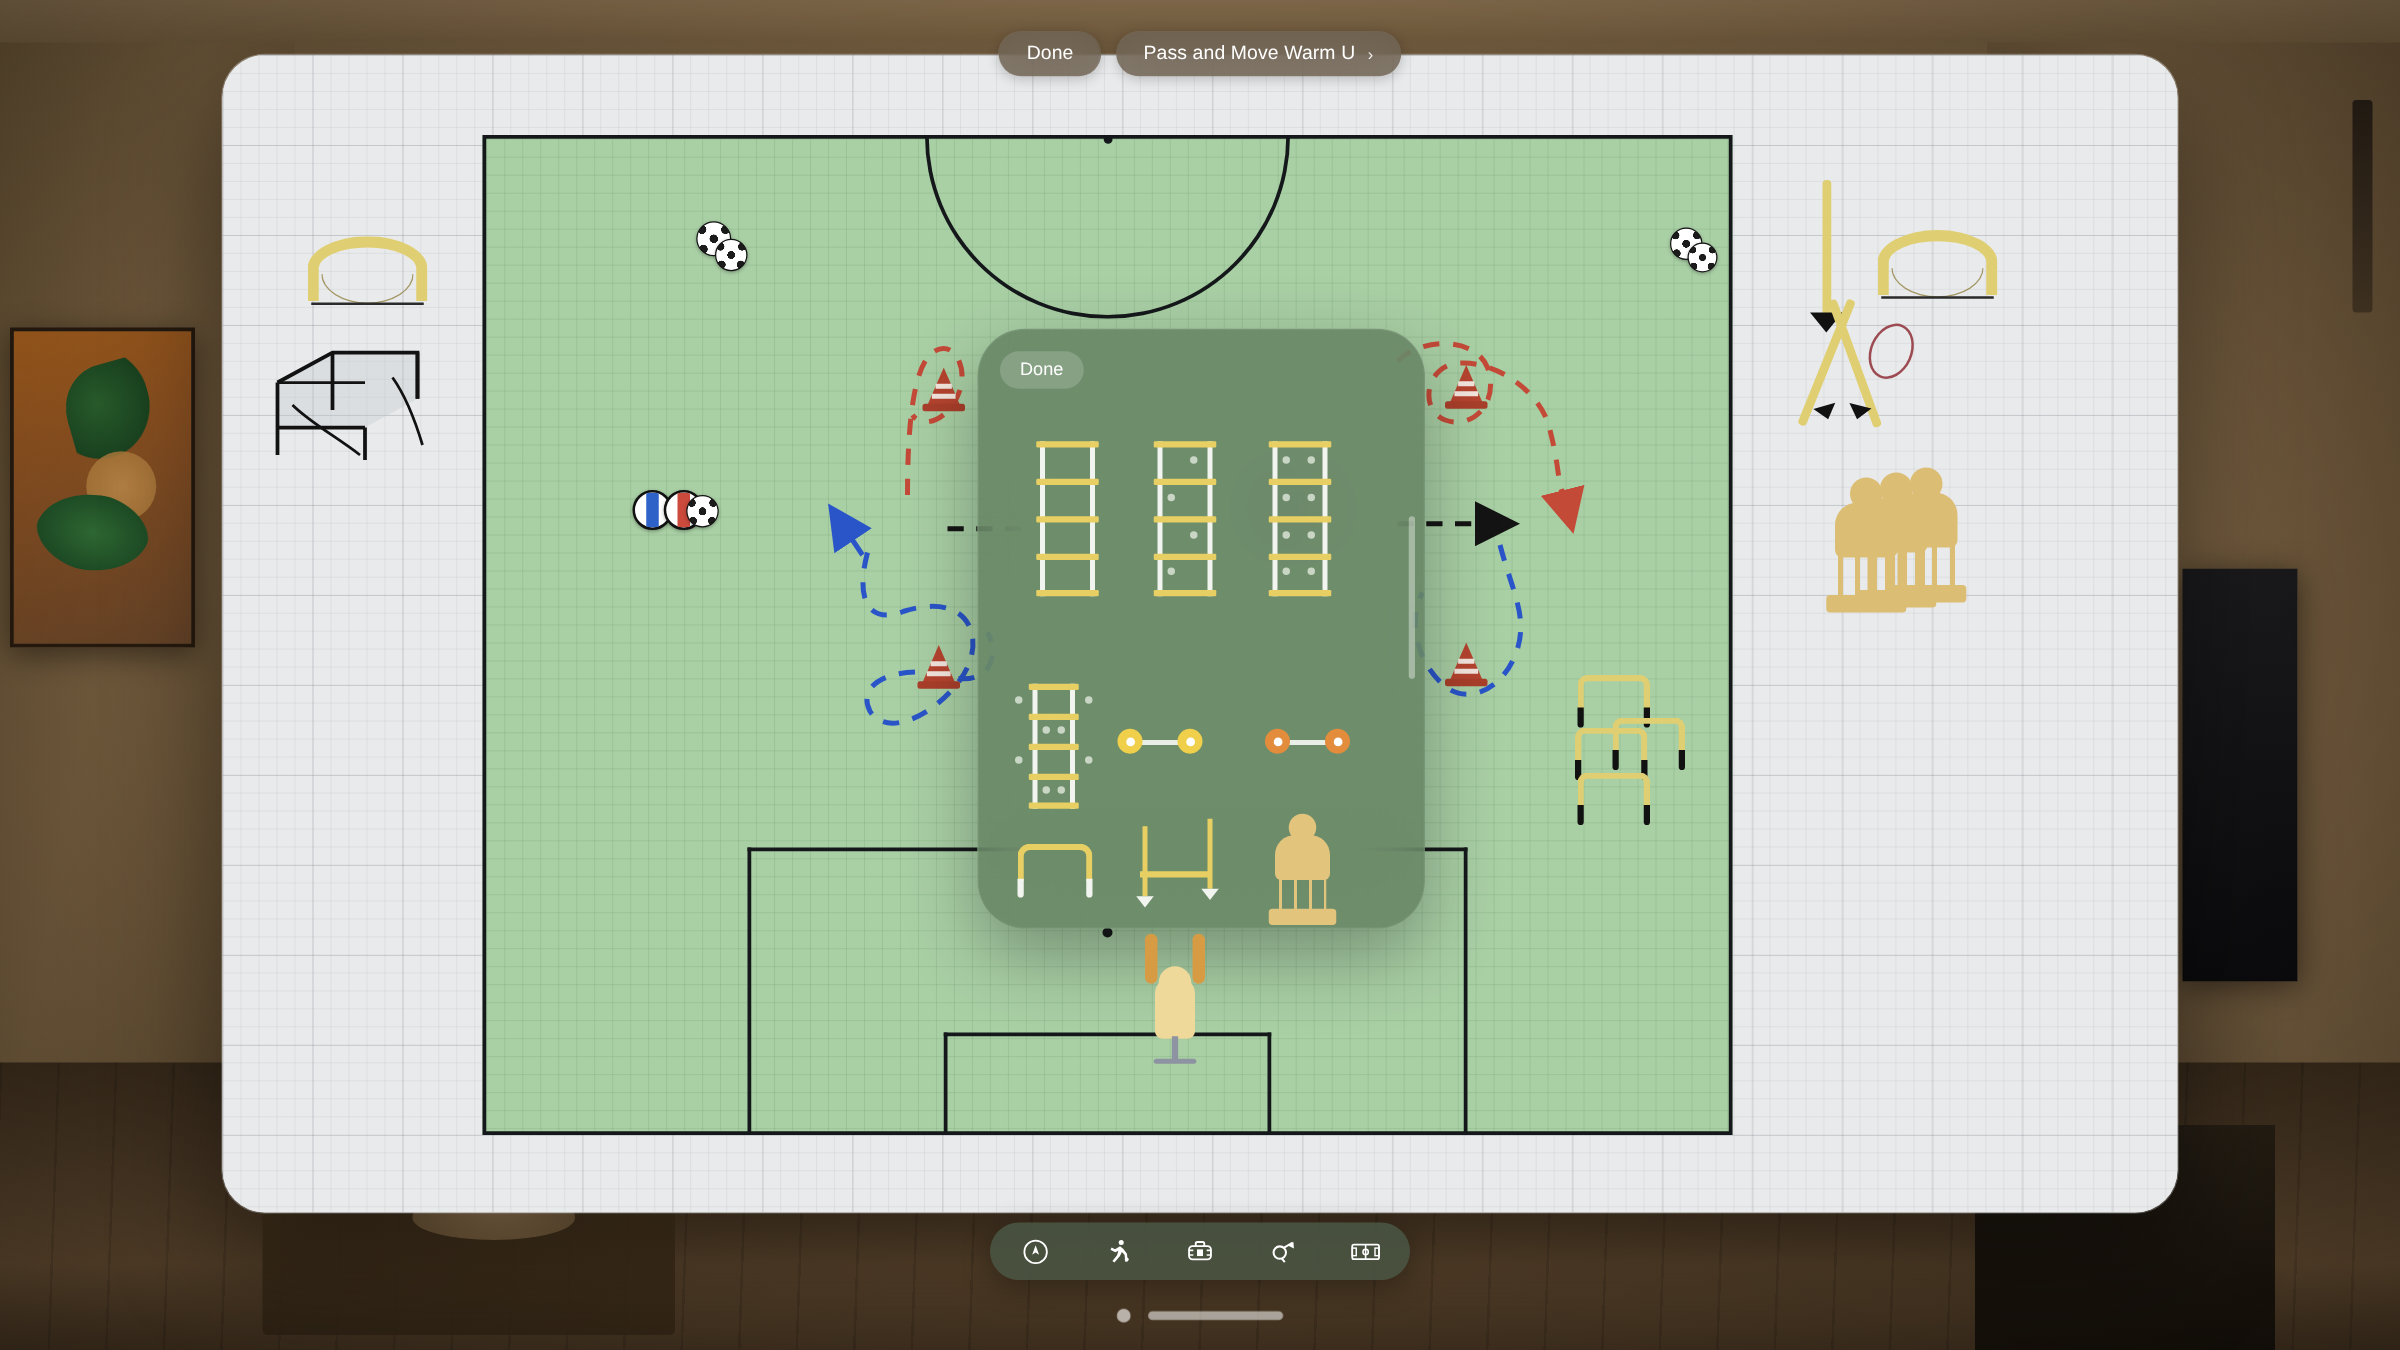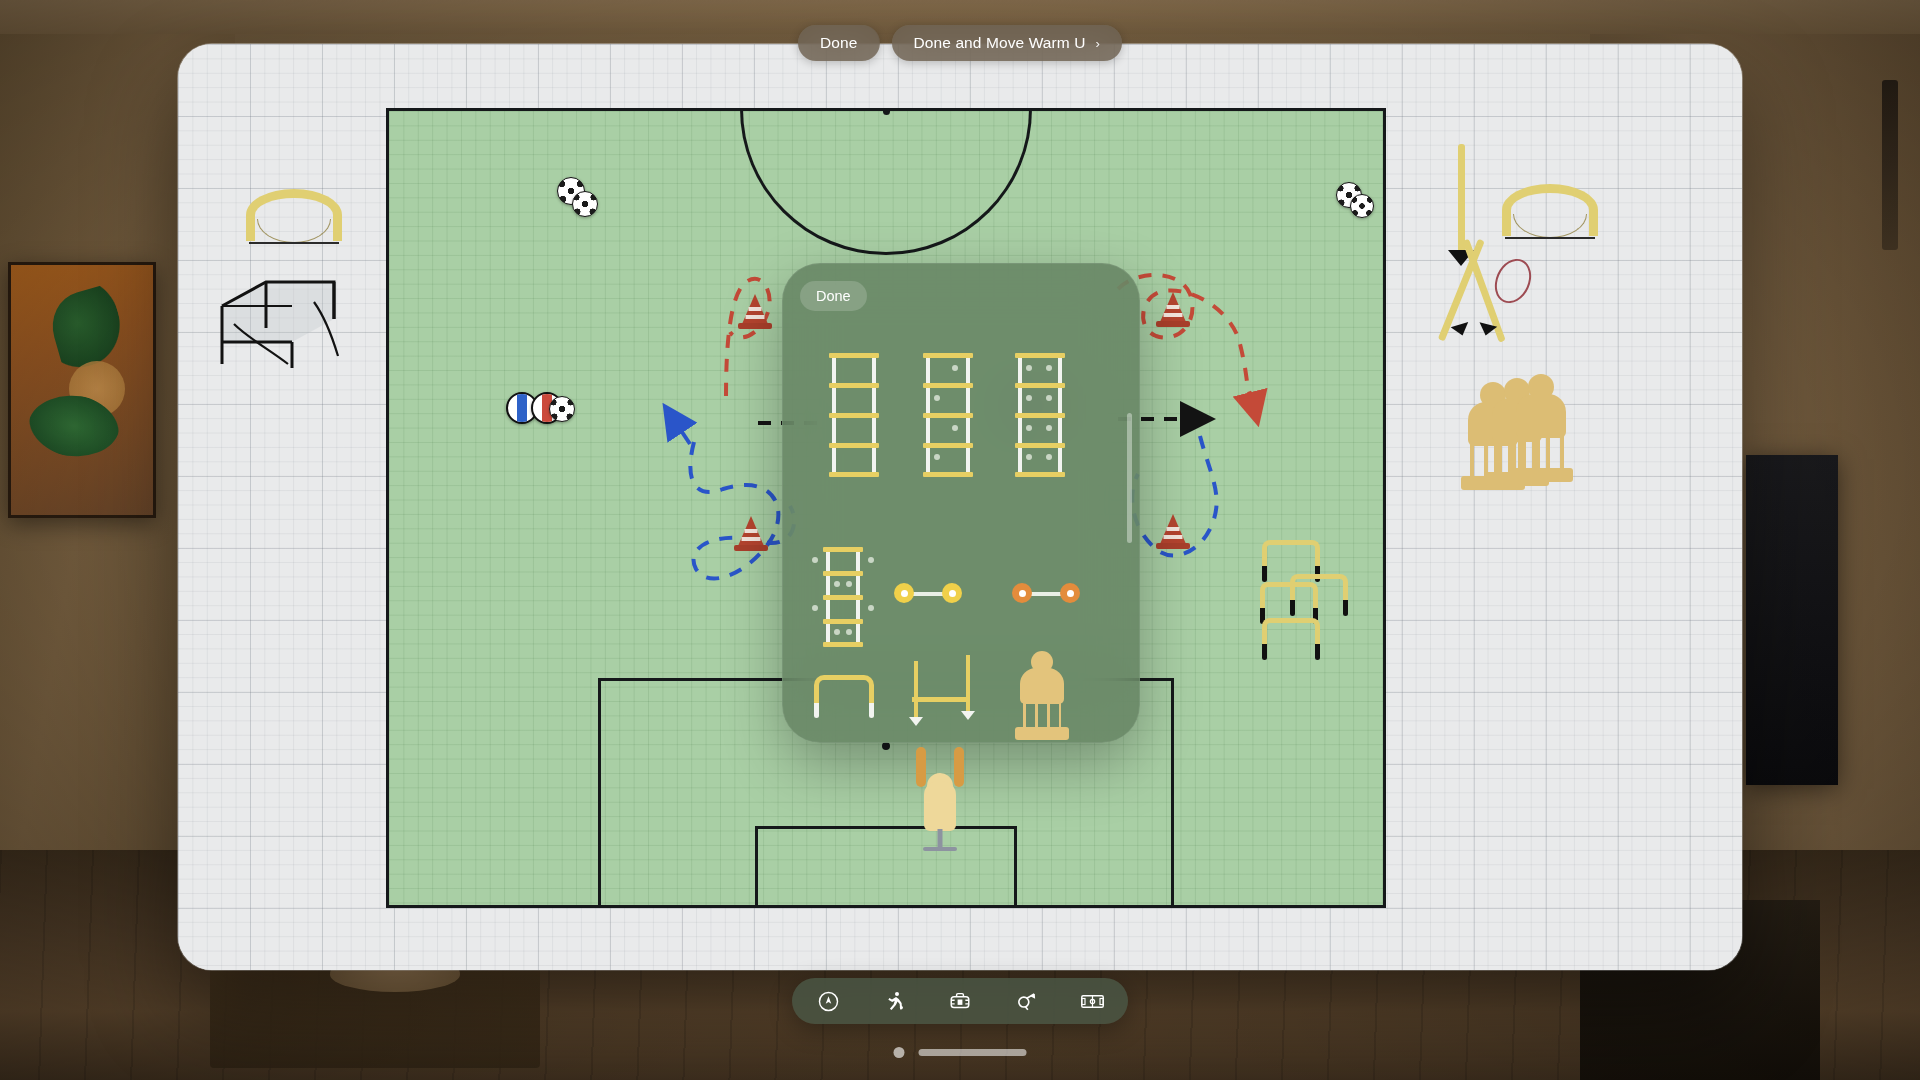--- a/index.html
+++ b/index.html
@@ -264,21 +264,21 @@
   <div class="tv-right"></div>
   <div class="door-edge"></div>
   <div class="vignette"></div>
 </div>
 
 <div id="topbar">
   <button class="chip">
     <span>Done</span>
   </button>
   <button class="chip">
-    <span>Done and Move Warm U</span>
+    <span>Pass and Move Warm U</span>
     <span class="chev">›</span>
   </button>
 </div>
 
 <div id="window">
   <div id="grid"></div>
 
   <div id="pitch">
     <div class="turf"></div>
     <div class="center-dot"></div>

